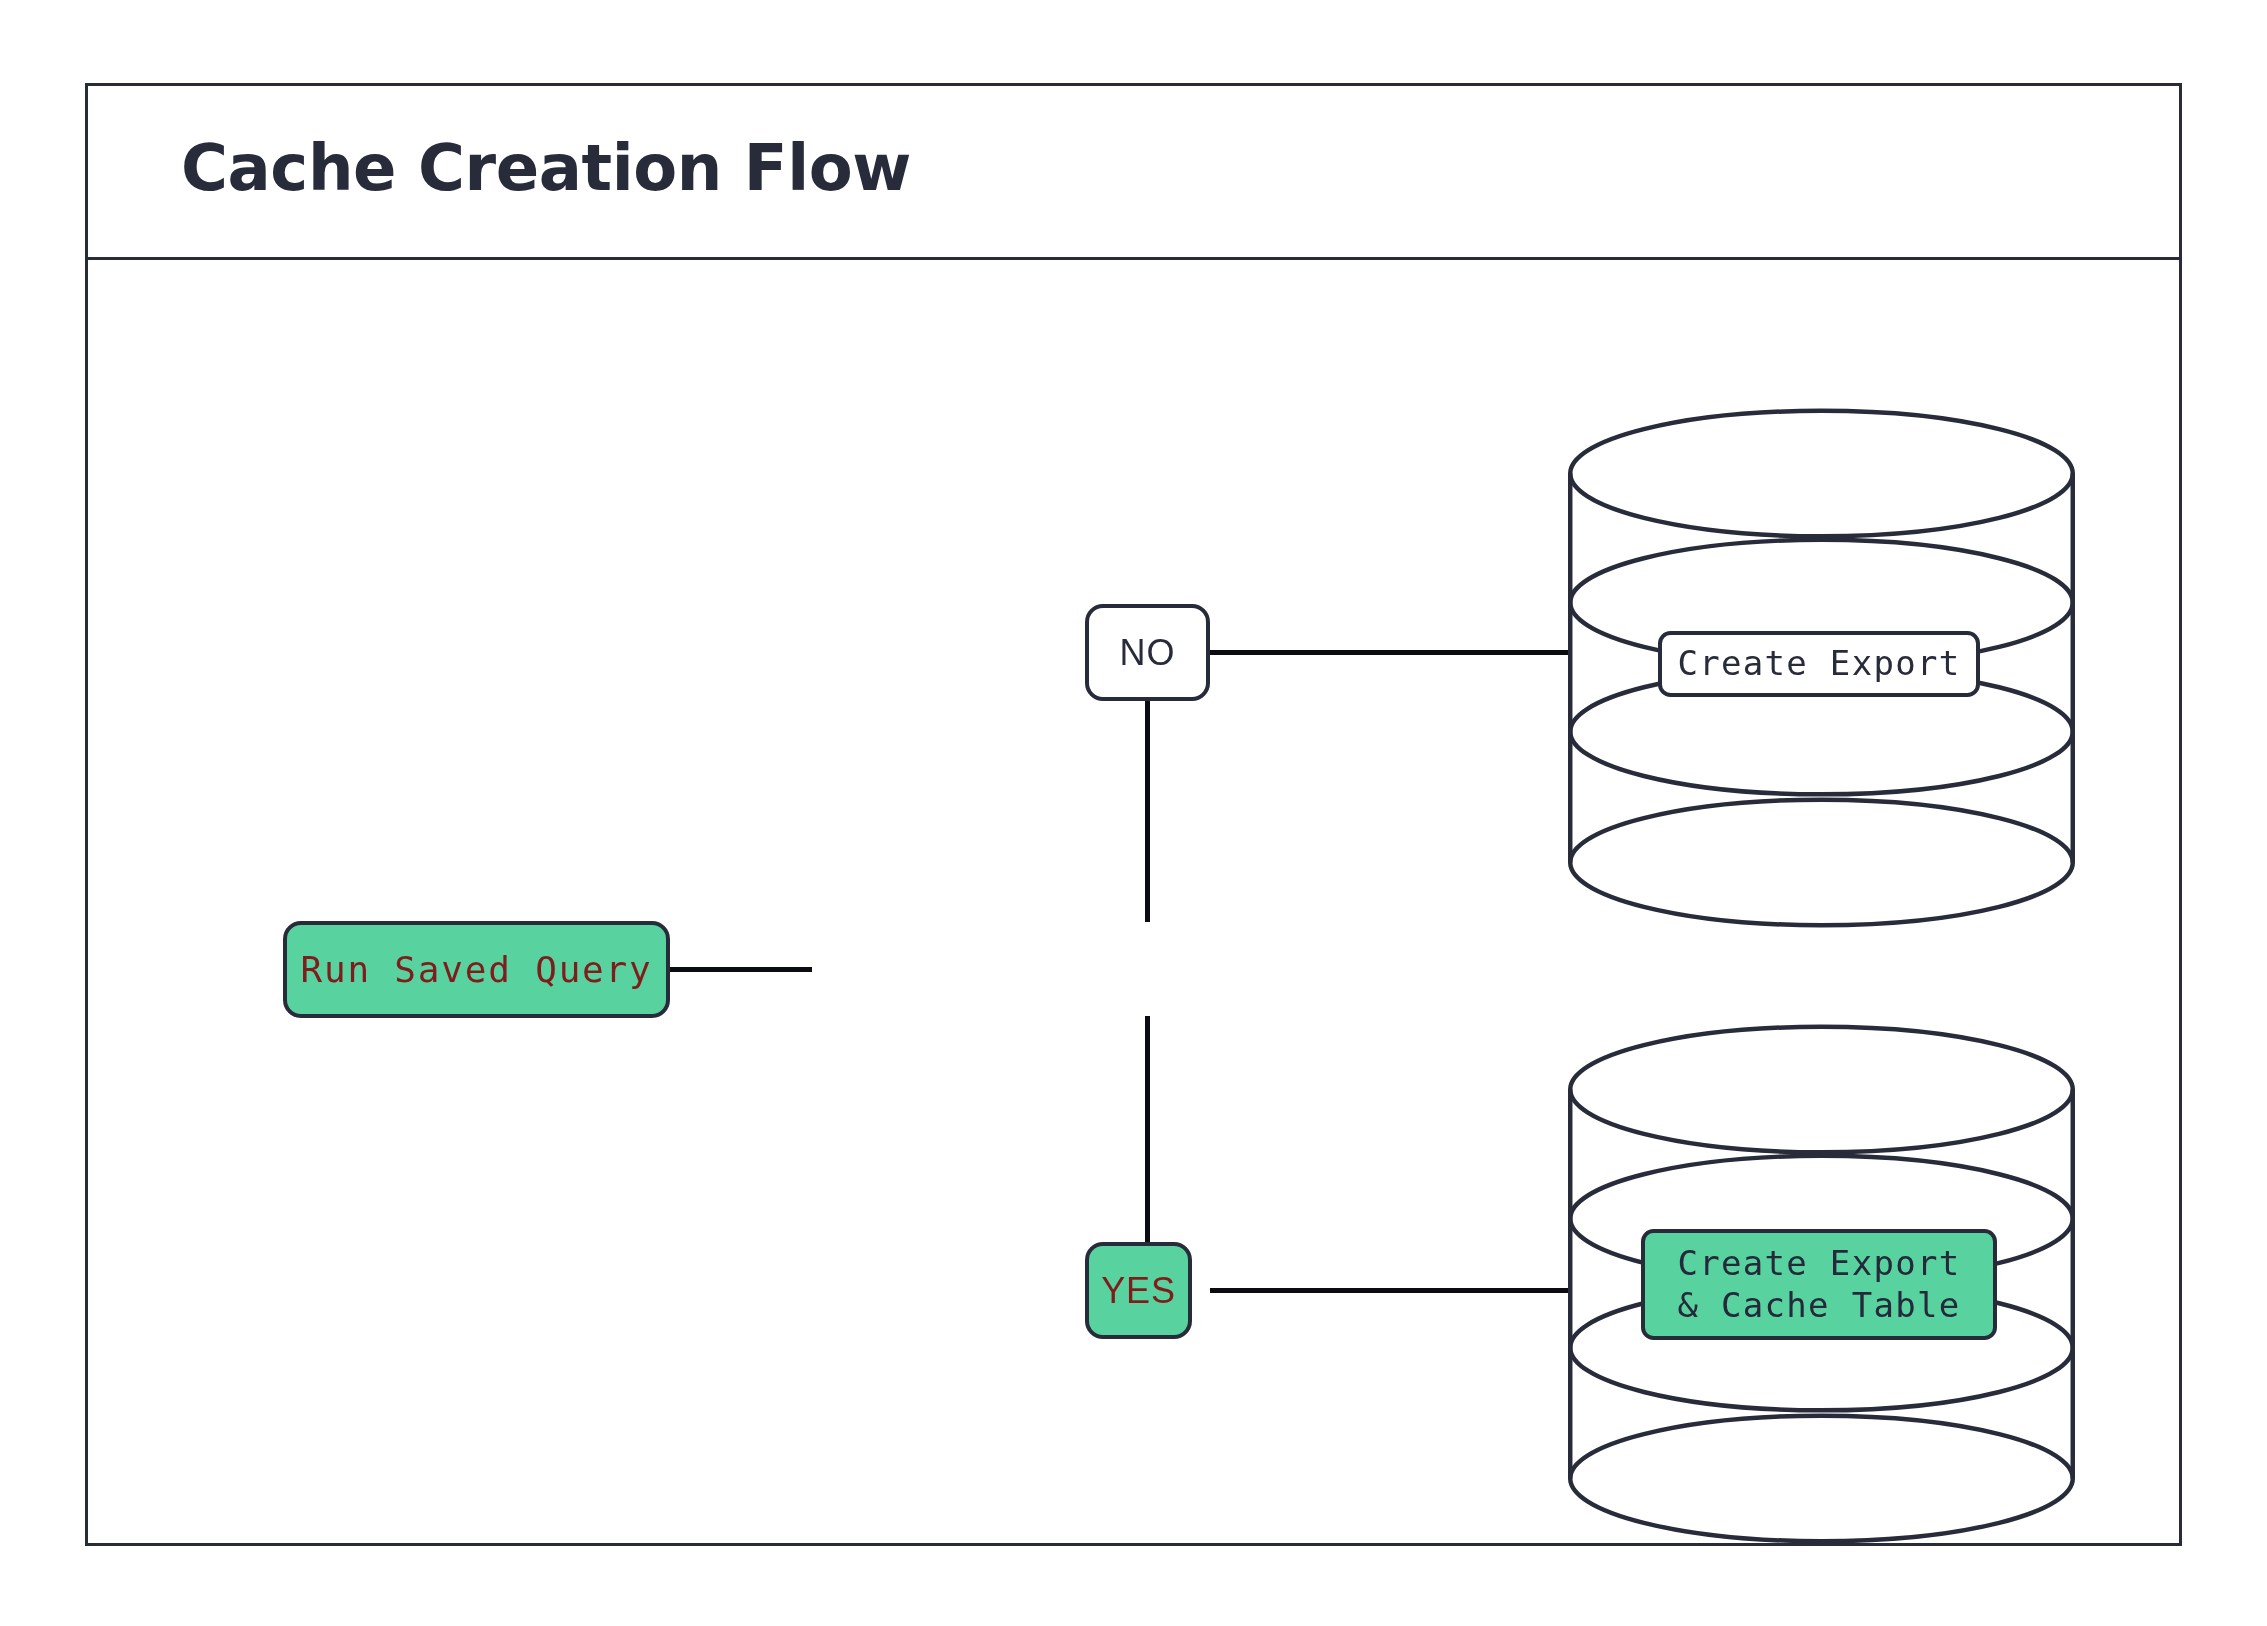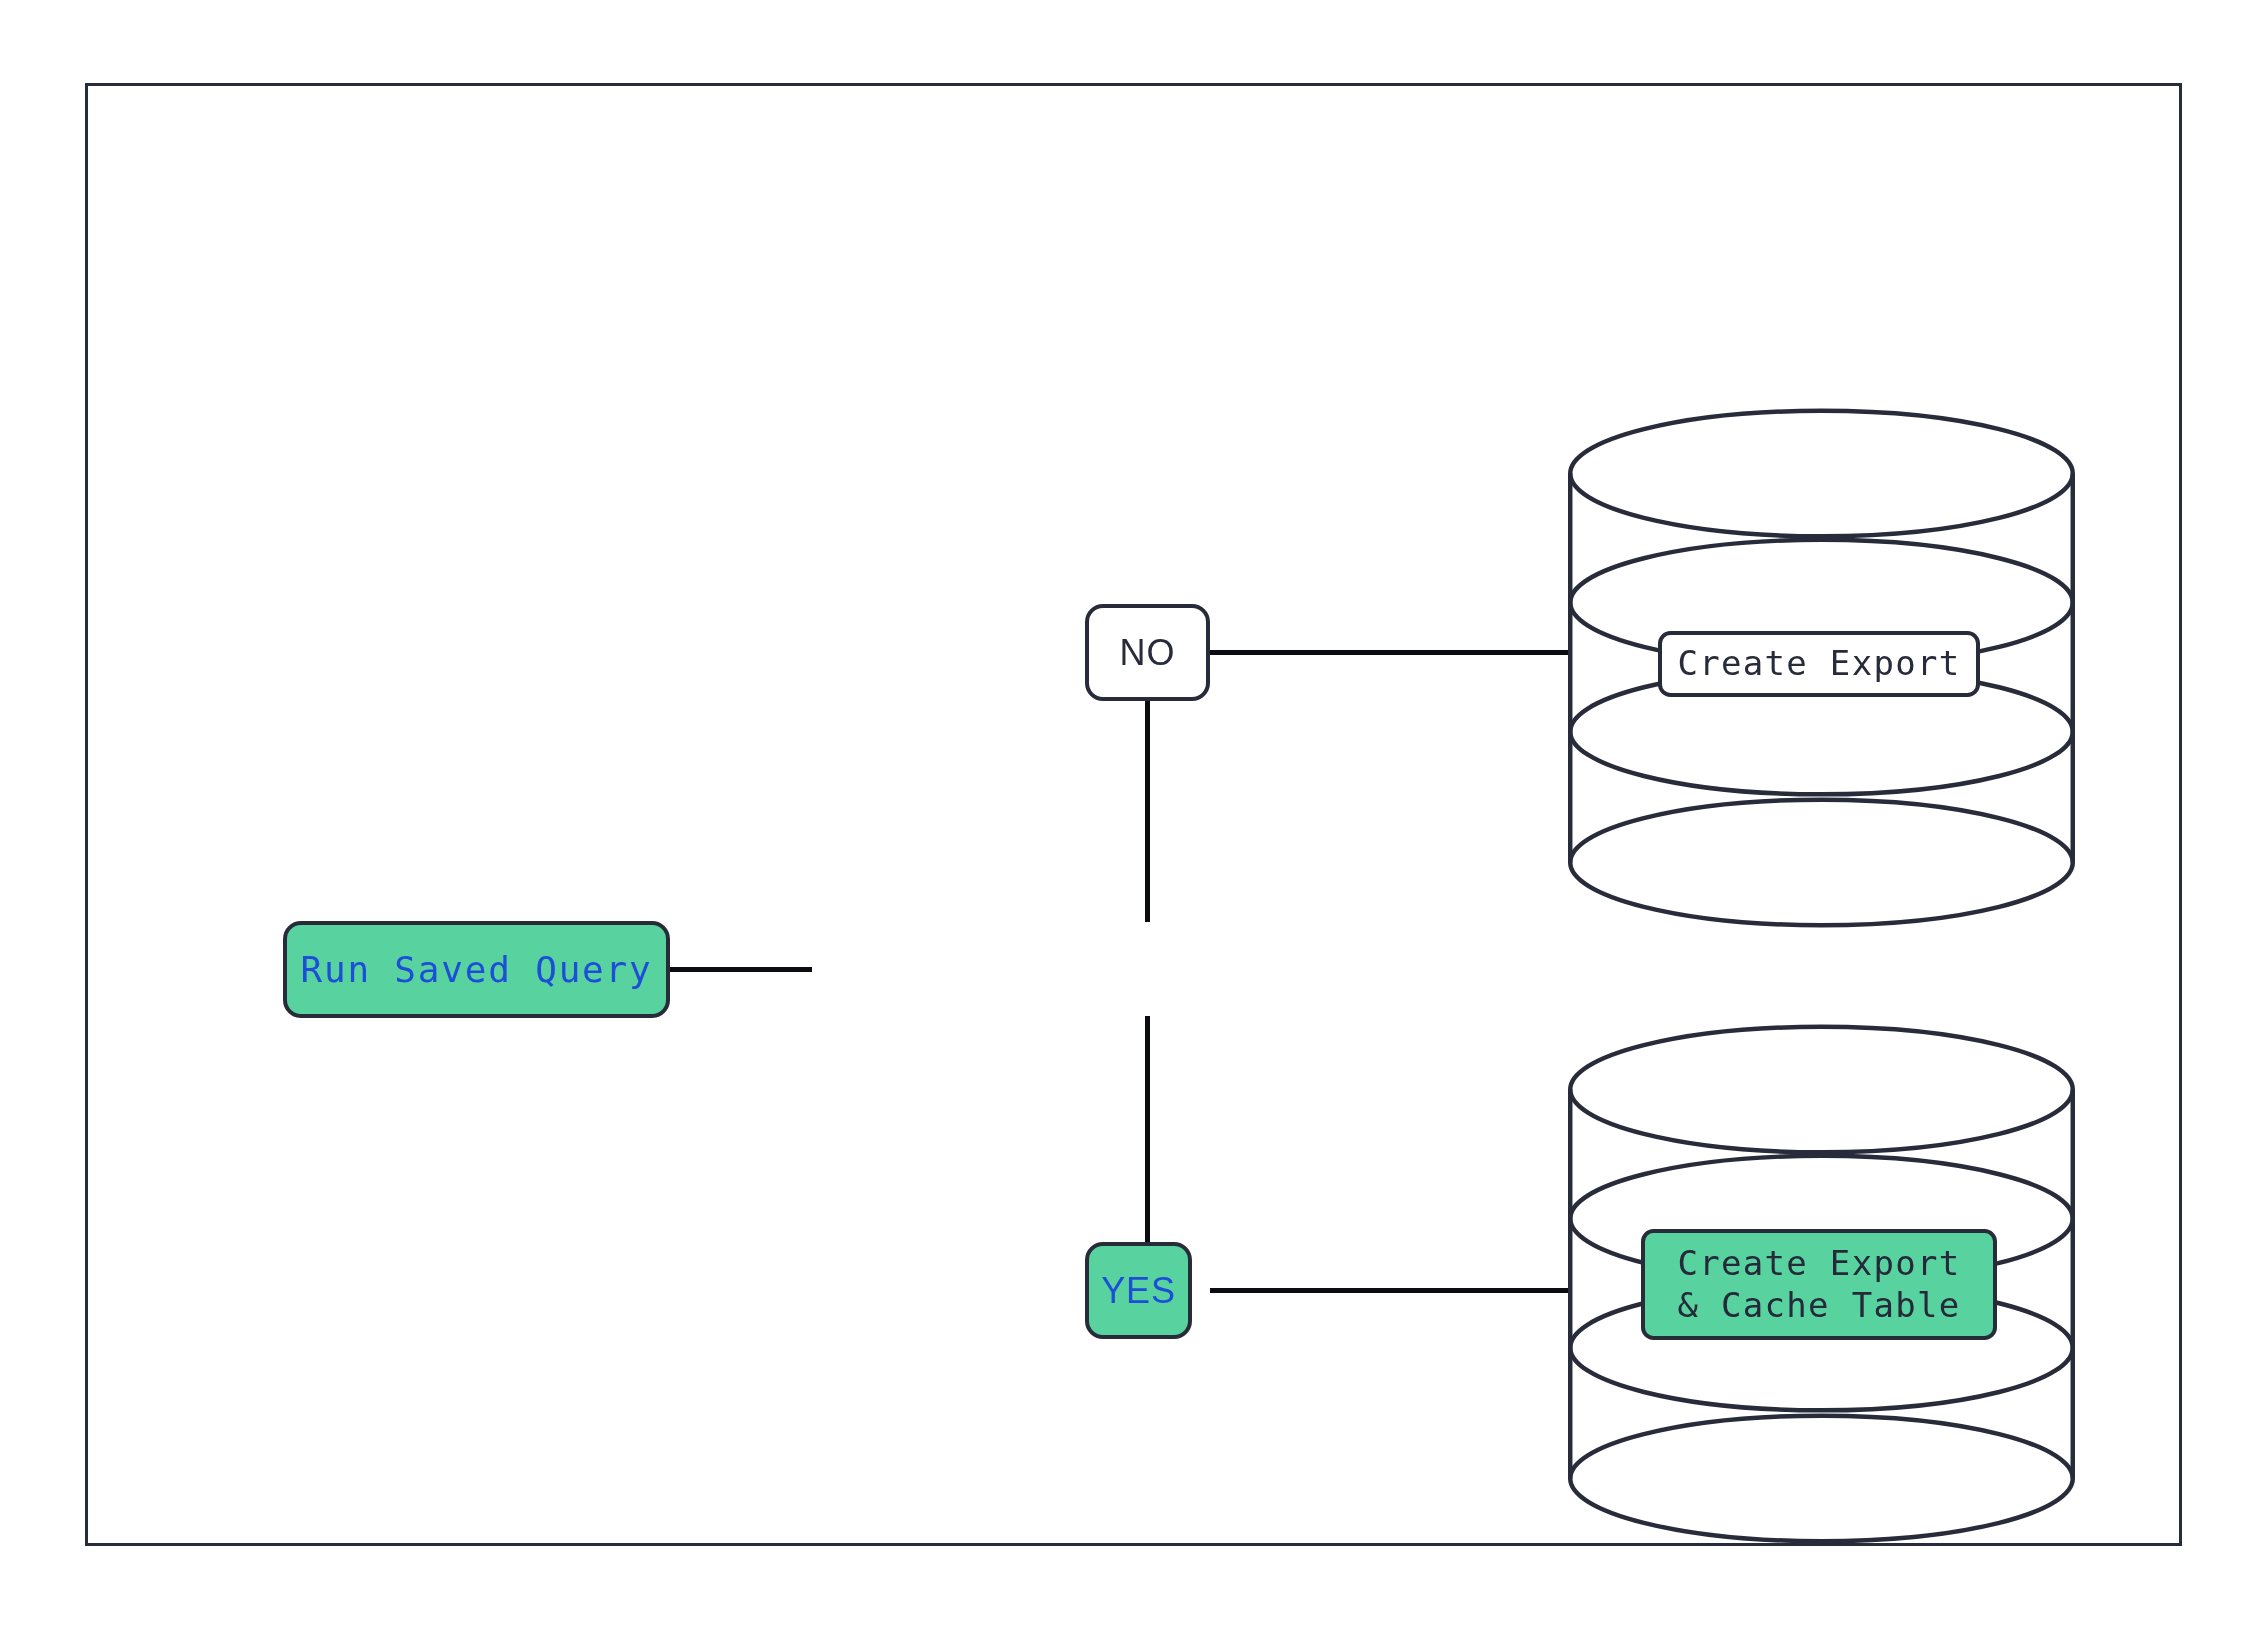--- a/index.html
+++ b/index.html
@@ -82,21 +82,21 @@
     border-radius: 18px;
     display: flex;
     align-items: center;
     justify-content: center;
     text-align: center;
     font-family: "DejaVu Sans Mono", monospace;
   }
 
   .node-green {
     background: #58D3A0;
-    color: #1d4ed8;
+    color: #7f1d1d;
   }
   .node-white {
     background: #ffffff;
     color: #282C3A;
   }
   .node-dark {
     background: #282C3A;
     border-color: #282C3A;
     color: #E9EAEF;
   }
@@ -194,20 +194,23 @@
     color: #25293A;
   }
 </style>
 </head>
 <body>
 
 <div id="stage">
 
   <div class="frame">
 
+    <div class="frame-header">
+      <div class="diagram-title">Cache Creation Flow</div>
+    </div>
 
     <div class="canvas">
 
       <div class="edge edge-h" style="left:582px; top:707px; width:142px;"></div>
 
       <div class="edge edge-v" style="left:1057px; top:438px; height:224px;"></div>
 
       <div class="edge edge-h" style="left:1122px; top:390px; width:362px;"></div>
 
       <div class="edge edge-v" style="left:1057px; top:756px; height:227px;"></div>

